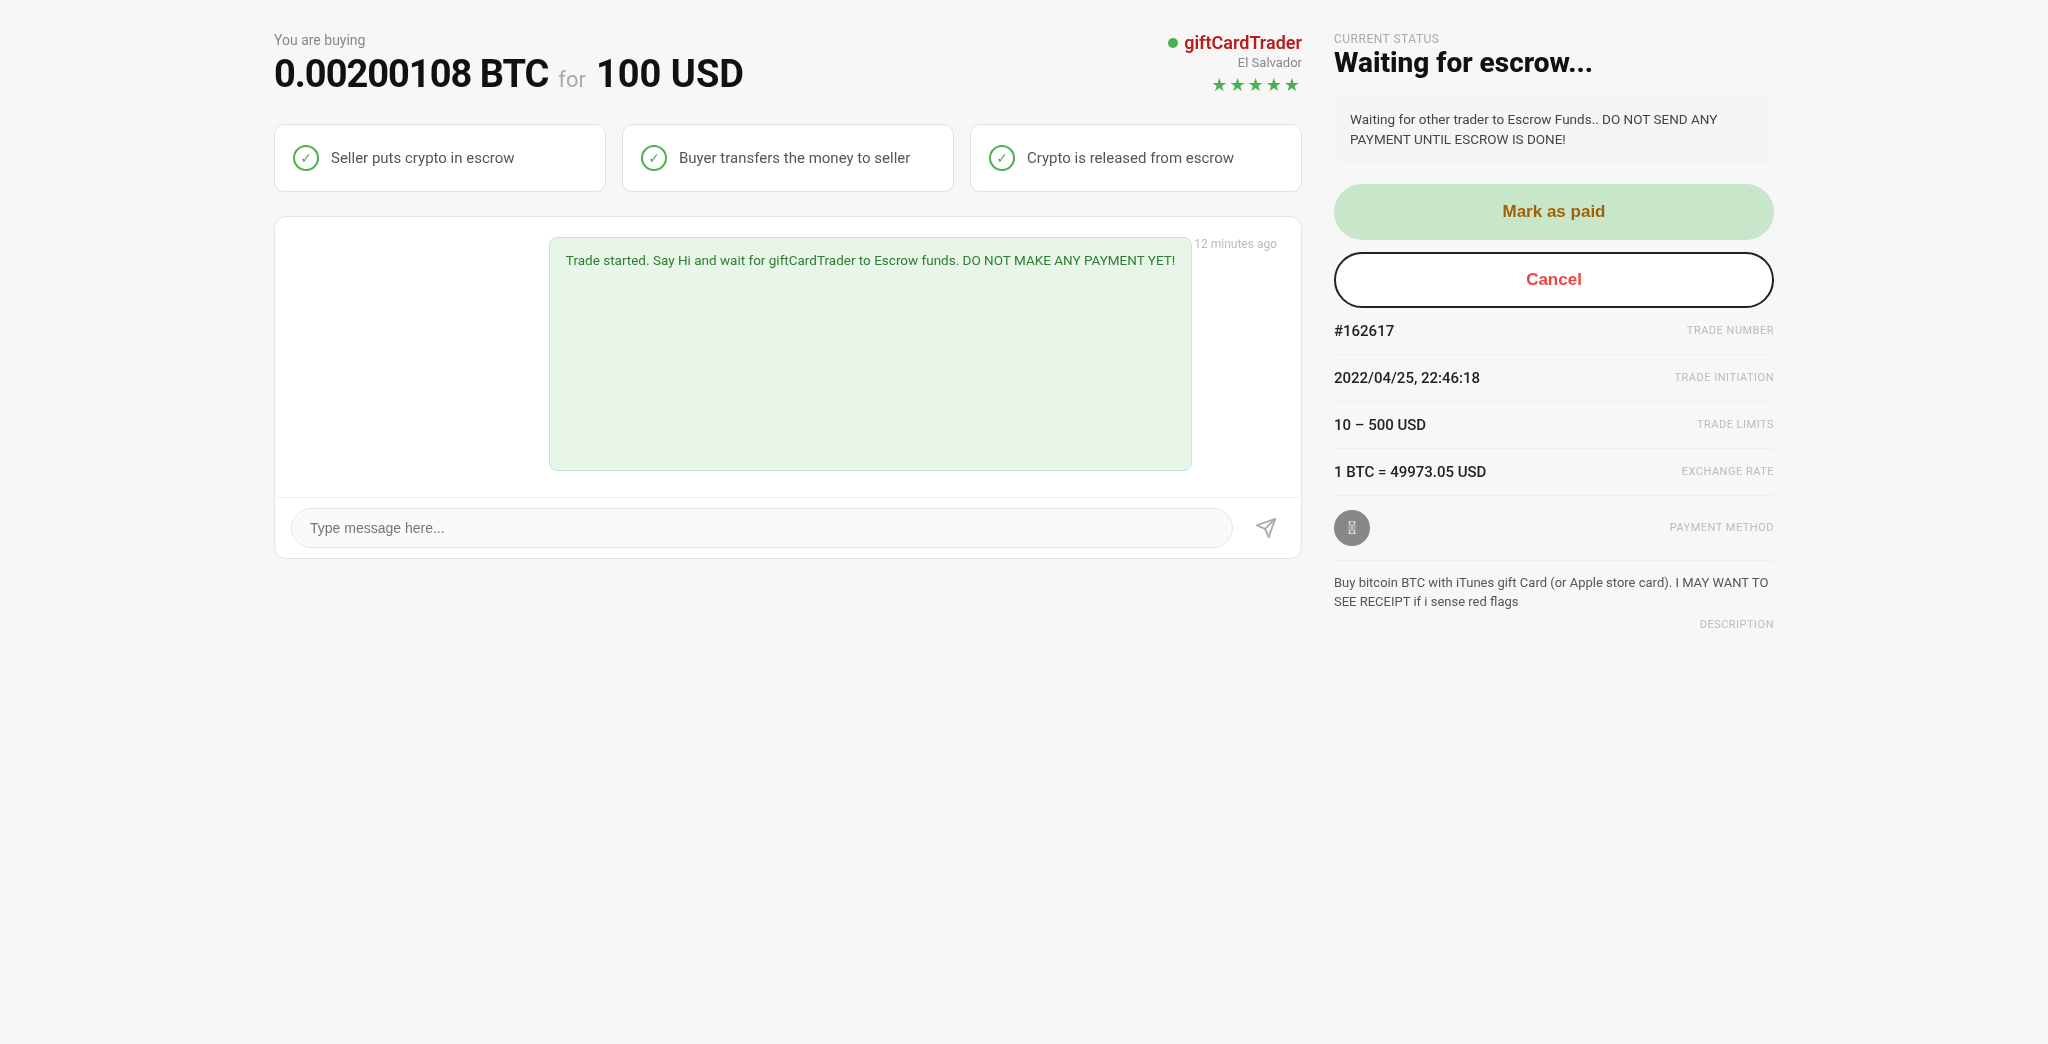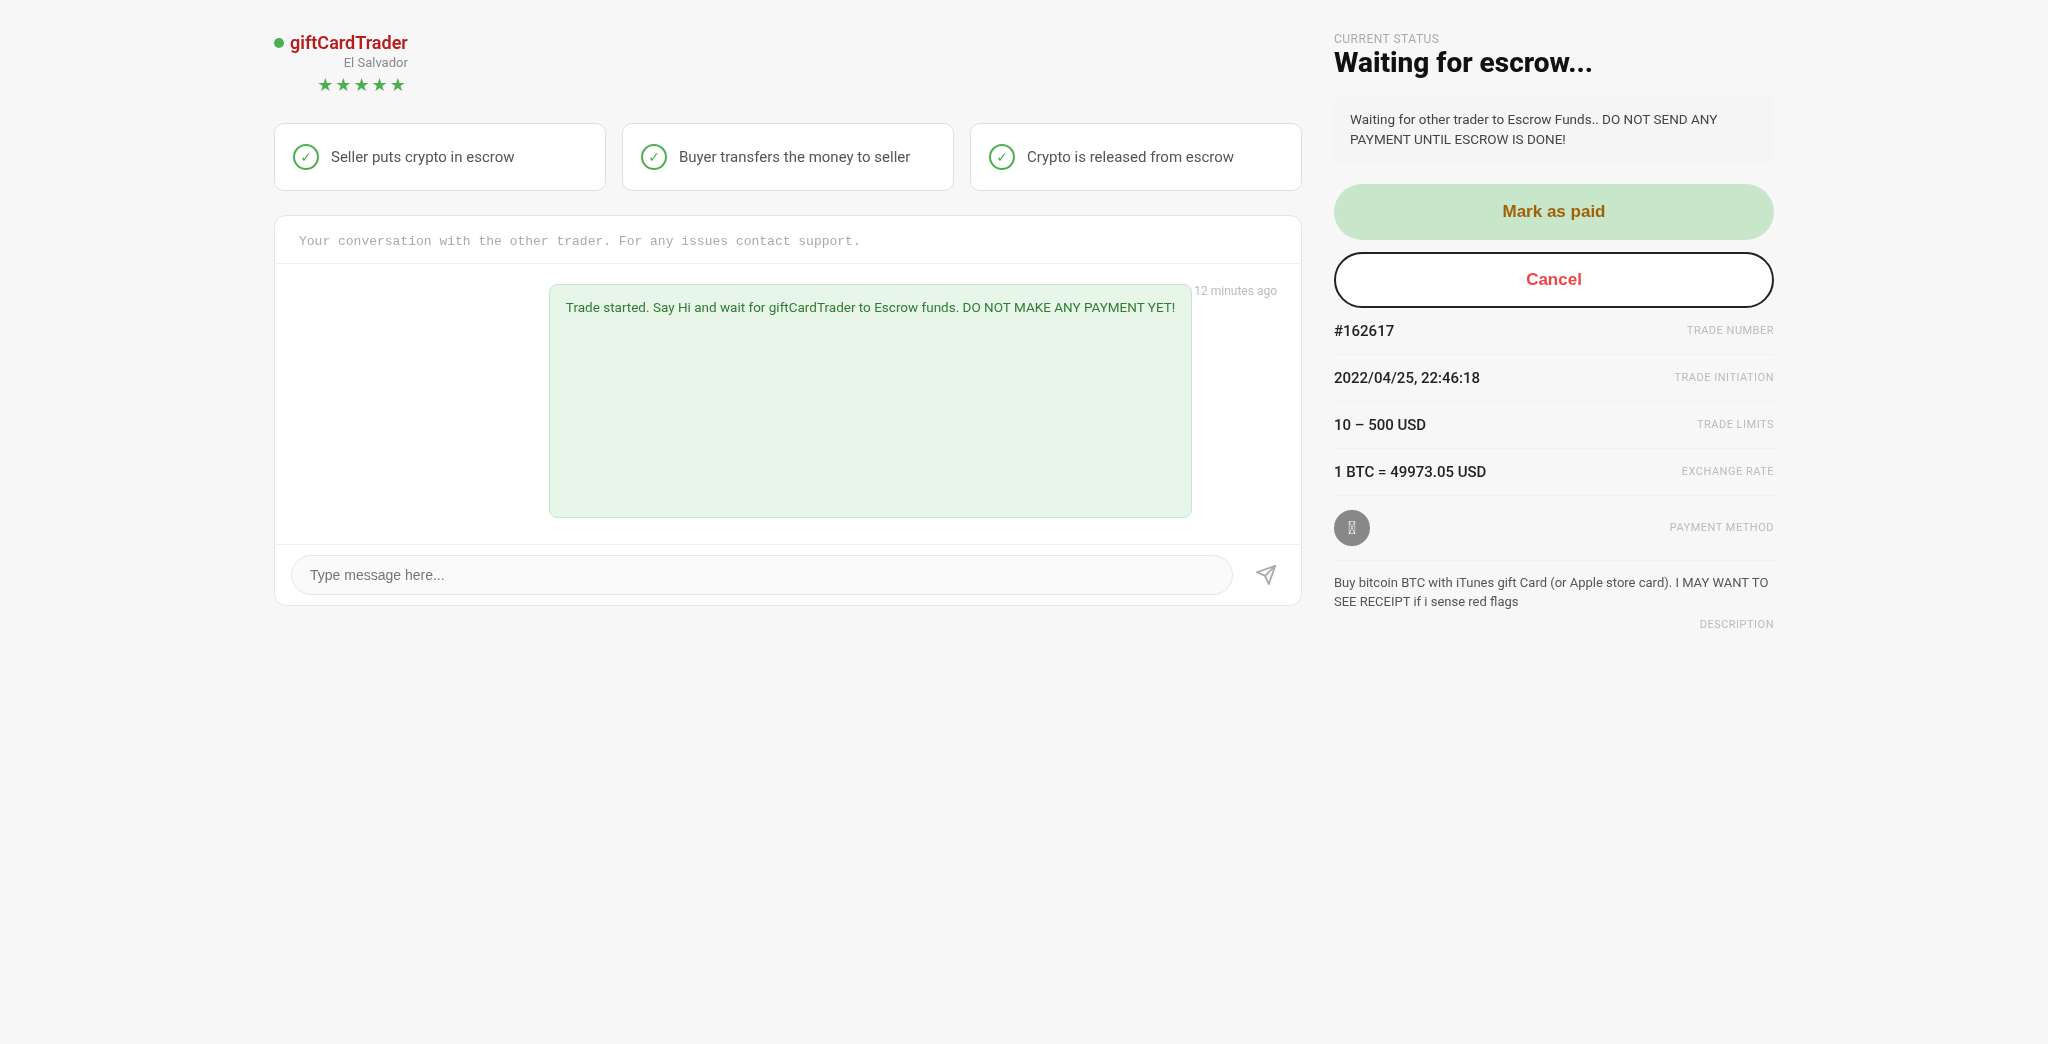--- a/index.html
+++ b/index.html
@@ -291,20 +291,28 @@
     }
   </style>
 </head>
 <body>
 
 <div class="page-layout">
 
   <div class="left-col">
 
     <div class="header">
+      <div>
+        <div class="you-are-buying">You are buying</div>
+        <div class="trade-amount">
+          <span class="btc-amount">0.00200108 BTC</span>
+          <span class="for-text">for</span>
+          <span class="usd-amount">100 USD</span>
+        </div>
+      </div>
       <div class="trader-info">
         <div class="trader-name">
           <span class="online-dot"></span>
           <span>giftCardTrader</span>
         </div>
         <div class="trader-location">El Salvador</div>
         <div class="stars">★★★★★</div>
       </div>
     </div>
 
@@ -317,21 +325,20 @@
         <div class="step-check active">✓</div>
         <span class="step-label">Buyer transfers the money to seller</span>
       </div>
       <div class="step-card">
         <div class="step-check active">✓</div>
         <span class="step-label">Crypto is released from escrow</span>
       </div>
     </div>
 
     <div class="chat-container">
-      <div class="chat-header-note">Your conversation with the other trader. For any issues contact support.</div>
       <div class="chat-messages">
         <div class="chat-message-bubble">Trade started. Say Hi and wait for giftCardTrader to Escrow funds. DO NOT MAKE ANY PAYMENT YET!</div>
         <div class="chat-timestamp">12 minutes ago</div>
       </div>
       <div class="chat-input-row">
         <input class="chat-input" type="text" placeholder="Type message here..." style="">
         <button class="send-btn">
           <svg width="22" height="22" viewBox="0 0 24 24" fill="none">
             <path d="M22 2L11 13" stroke="#aaa" stroke-width="2" stroke-linecap="round" stroke-linejoin="round"></path>
             <path d="M22 2L15 22L11 13L2 9L22 2Z" stroke="#aaa" stroke-width="2" stroke-linecap="round" stroke-linejoin="round"></path>

